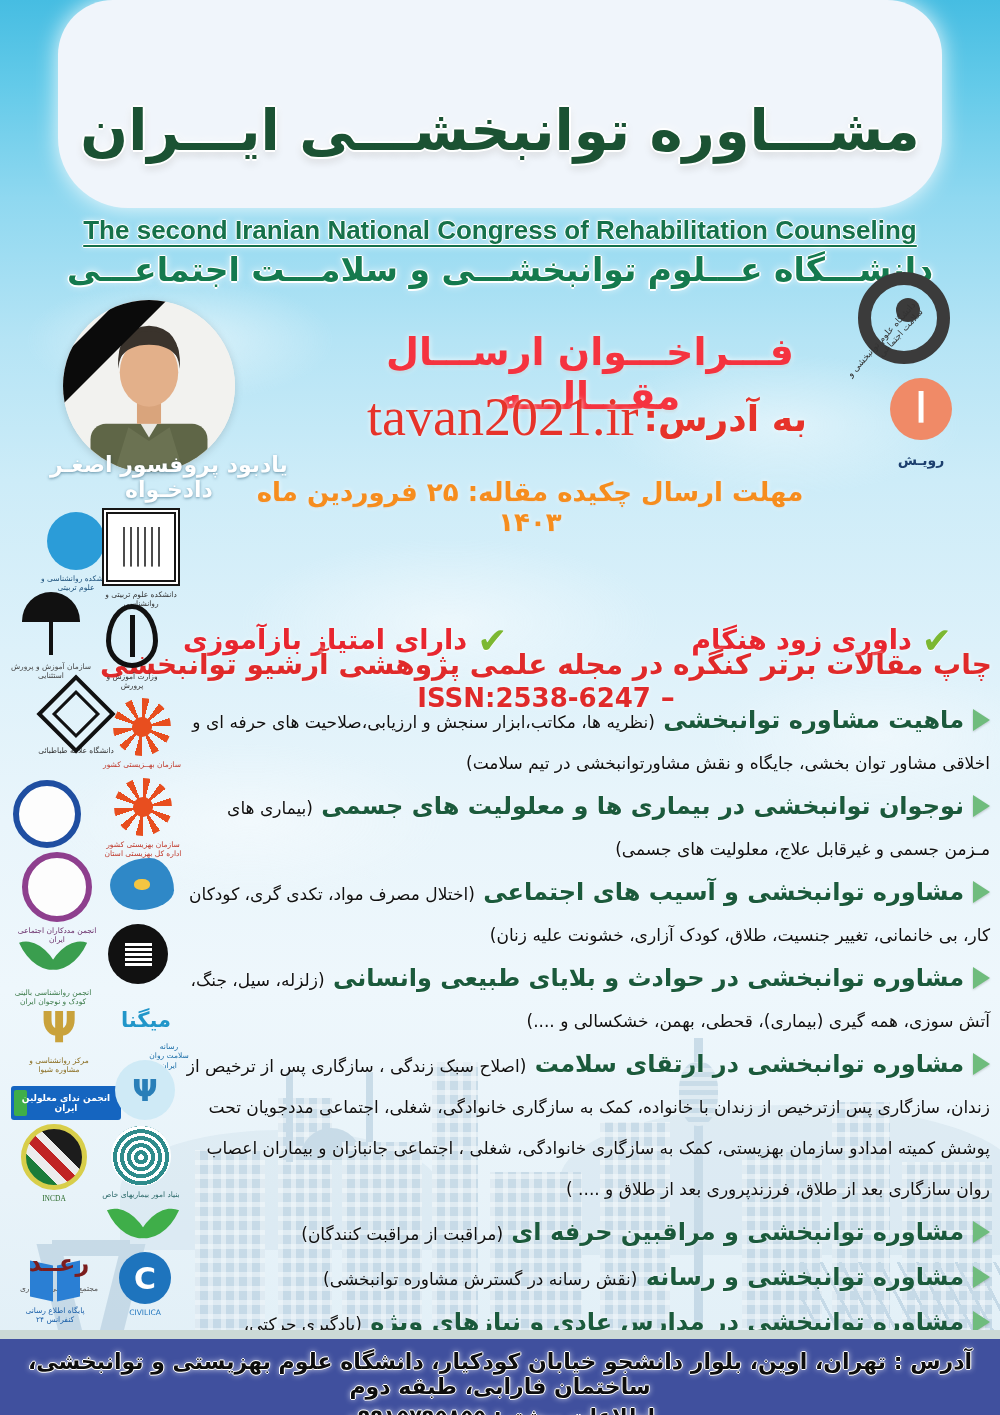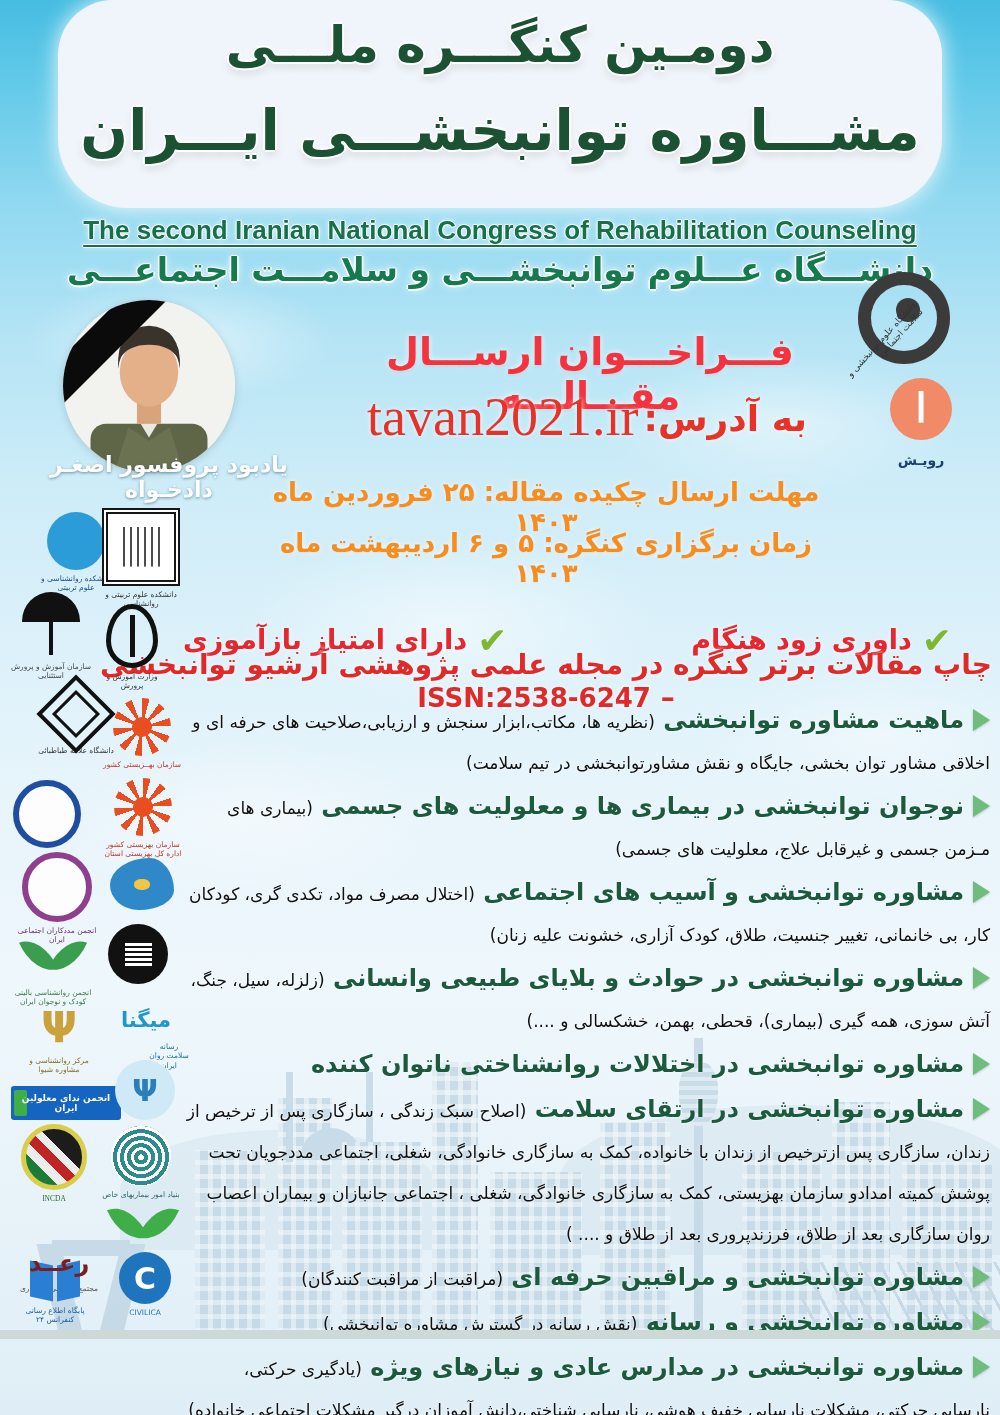--- a/index.html
+++ b/index.html
@@ -38,21 +38,21 @@
   .memorial-caption{position:absolute;left:25px;top:452px;width:288px;text-align:center;
     font-size:22px;font-weight:bold;color:#fff;text-shadow:0 1px 3px rgba(0,60,90,.5);}
   
   .cfp{position:absolute;left:320px;width:540px;top:330px;text-align:center;
     font-size:38px;font-weight:bold;color:#f5333f;
     text-shadow:0 0 6px rgba(255,255,255,.9),0 2px 3px rgba(0,0,0,.12);}
   .addr-line{position:absolute;left:280px;width:600px;top:386px;text-align:center;direction:rtl;
     color:#e6332a;text-shadow:0 0 5px rgba(255,255,255,.8);}
   .addr-label{font-size:36px;font-weight:bold;}
   .site-url{font-size:54px;font-family:"Liberation Serif","DejaVu Serif",serif;direction:ltr;display:inline-block;margin-left:14px;vertical-align:-4px;}
-  .date-line{position:absolute;left:266px;width:560px;text-align:center;direction:rtl;
+  .date-line{position:absolute;left:250px;width:560px;text-align:center;direction:rtl;
     font-size:26px;font-weight:bold;color:#f68d1e;
     text-shadow:0 0 5px rgba(255,255,255,.9),0 1px 2px rgba(0,0,0,.1);}
   .date1{top:477px;} .date2{top:528px;}
   
   .uswr{position:absolute;right:32px;top:272px;width:130px;height:150px;}
   .uswr-ring{position:absolute;right:18px;top:0;width:66px;height:66px;border:13px solid #3b3b3b;border-radius:50%;}
   .uswr-dot{position:absolute;right:48px;top:26px;width:24px;height:24px;background:#3b3b3b;border-radius:50%;}
   .uswr-cap{position:absolute;right:58px;top:28px;width:120px;font-size:9px;color:#333;
     transform:rotate(-48deg);transform-origin:right top;text-align:right;}
   .rooyesh{position:absolute;right:34px;top:378px;width:90px;text-align:center;}
@@ -163,21 +163,20 @@
     <div class="bld" style="left:742px;top:1152px;width:80px;height:181px;"></div>
     <div class="bld" style="left:832px;top:1102px;width:58px;height:231px;"></div>
     <div class="bld" style="left:902px;top:1162px;width:90px;height:171px;"></div>
     <div class="azadi-leg" style="left:48px;top:1244px;transform:skewX(14deg);"></div>
     <div class="azadi-leg" style="left:110px;top:1244px;transform:skewX(-14deg);"></div>
     <div class="azadi-bar" style="left:52px;top:1240px;width:78px;height:16px;"></div>
     <div class="bridge"></div>
   </div>
 
   <div class="top-panel"></div>
-  <div class="title-fa title-l1">دومـین کنگـــره ملـــی</div>
   <div class="title-fa title-l2">مشـــاوره توانبخشـــی ایـــران</div>
   <div class="subtitle-en">The second Iranian National Congress of Rehabilitation Counseling</div>
   <div class="uni-fa">دانشـــگاه عـــلوم توانبخشـــی و سلامـــت اجتماعـــی</div>
 
   <div class="uswr">
     <div class="uswr-ring"></div>
     <div class="uswr-dot"></div>
     <div class="uswr-cap">دانشگاه علوم توانبخشی و سلامت اجتماعی</div>
   </div>
   <div class="rooyesh">
@@ -199,40 +198,38 @@
     <div class="ribbon"></div>
   </div>
   <div class="memorial-caption">یادبود پروفسور اصغـر دادخـواه</div>
 
   <div class="cfp">فـــراخـــوان ارســـال مقـــالـــه</div>
   <div class="addr-line">
     <span class="addr-label">به آدرس:</span>
     <span class="site-url">tavan2021.ir</span>
   </div>
   <div class="date-line date1">مهلت ارسال چکیده مقاله: ۲۵ فروردین ماه ۱۴۰۳</div>
-  <div class="date-line date2">زمان برگزاری کنگره: ۵ و ۶ اردیبهشت ماه ۱۴۰۳</div>
 
   <div class="chk chk-right">
     <span class="tick">✔</span><span>داوری زود هنگام</span>
   </div>
   <div class="chk chk-left">
     <span class="tick">✔</span><span>دارای امتیاز بازآموزی</span>
   </div>
 
   <div class="issn-line">
     <span>چاپ مقالات برتر کنگره در مجله علمی پژوهشی آرشیو توانبخشی –</span>
     <span class="issn-num">ISSN:2538-6247</span>
   </div>
 
   <div class="topics">
       <div class="topic"><span class="t-arrow"></span><span class="t-head">ماهیت مشاوره توانبخشی </span><span class="t-desc">(نظریه ها، مکاتب،ابزار سنجش و ارزیابی،صلاحیت های حرفه ای و اخلاقی مشاور توان بخشی، جایگاه و نقش مشاورتوانبخشی در تیم سلامت)</span></div>
       <div class="topic"><span class="t-arrow"></span><span class="t-head">نوجوان توانبخشی در بیماری ها و معلولیت های جسمی </span><span class="t-desc">(بیماری های مـزمن جسمی و غیرقابل علاج، معلولیت های جسمی)</span></div>
       <div class="topic"><span class="t-arrow"></span><span class="t-head">مشاوره توانبخشی و آسیب های اجتماعی </span><span class="t-desc">(اختلال مصرف مواد، تکدی گری، کودکان کار، بی خانمانی، تغییر جنسیت،  طلاق، کودک  آزاری، خشونت علیه زنان)</span></div>
       <div class="topic"><span class="t-arrow"></span><span class="t-head">مشاوره توانبخشی در حوادث و بلایای طبیعی وانسانی </span><span class="t-desc">(زلزله، سیل، جنگ، آتش سوزی،  همه گیری (بیماری)، قحطی، بهمن، خشکسالی و ....)</span></div>
-      <div class="topic"><span class="t-arrow"></span><span class="t-head">مشاوره توانبخشی در اختلالات روانشناختی ناتوان کننده </span></div>
       <div class="topic"><span class="t-arrow"></span><span class="t-head">مشاوره توانبخشی در ارتقای سلامت </span><span class="t-desc">(اصلاح سبک زندگی ، سازگاری پس از ترخیص از زندان، سازگاری پس ازترخیص از زندان با خانواده، کمک به سازگاری خانوادگی، شغلی، اجتماعی مددجویان تحت  پوشش کمیته امدادو سازمان بهزیستی، کمک به سازگاری خانوادگی، شغلی ، اجتماعی جانبازان و بیماران اعصاب روان سازگاری بعد از طلاق، فرزندپروری بعد از طلاق و .... )</span></div>
       <div class="topic"><span class="t-arrow"></span><span class="t-head">مشاوره توانبخشی و مراقبین حرفه ای </span><span class="t-desc">(مراقبت از مراقبت کنندگان)</span></div>
       <div class="topic"><span class="t-arrow"></span><span class="t-head">مشاوره توانبخشی و رسانه </span><span class="t-desc">(نقش رسانه در گسترش مشاوره توانبخشی)</span></div>
       <div class="topic"><span class="t-arrow"></span><span class="t-head">مشاوره توانبخشی در مدارس عادی و نیازهای ویژه </span><span class="t-desc">(یادگیری حرکتی، نارسایی حرکتی، مشکلات نارسایی خفیف هوشی، نارسایی شناختی،دانش آموزان درگیر مشکلات اجتماعی خانواده)</span></div>
     </div>
 
   <div class="logo-col">
       <div class="logo-tile" style="left: 34px; top: 12px; width: 84px;">
         <div class="logo-icon li-circle" style="width: 58px; height: 58px; --c1: #2b9cd8; background: rgb(43, 156, 216);"></div>
         <div class="logo-cap" style="color: rgb(26, 79, 122);">دانشکده روانشناسی و علوم تربیتی</div>
@@ -323,14 +320,18 @@
       </div>
       <div class="logo-tile" style="left: 102px; top: 752px; width: 86px;">
         <div class="logo-icon li-circle" style="width: 52px; height: 52px; --c1: #1e74bd; background: rgb(30, 116, 189);">
           <span class="li-label" style="font-size: 30px; color: rgb(255, 255, 255);">C</span>
         </div>
         <div class="logo-cap" style="color: rgb(30, 116, 189);">CIVILICA</div>
       </div>
     </div>
 
   <div class="pre-footer"></div>
+  <div class="footer">
+    <div class="f1">آدرس : تهران، اوین، بلوار دانشجو خیابان کودکیار، دانشگاه علوم بهزیستی و توانبخشی، ساختمان فارابی، طبقه دوم</div>
+    <div class="f2">اطلاعات بیشتر: ۰۹۹۱۵۷۹۵۸۵۵</div>
+  </div>
 
 </div>
 
 </body></html>

